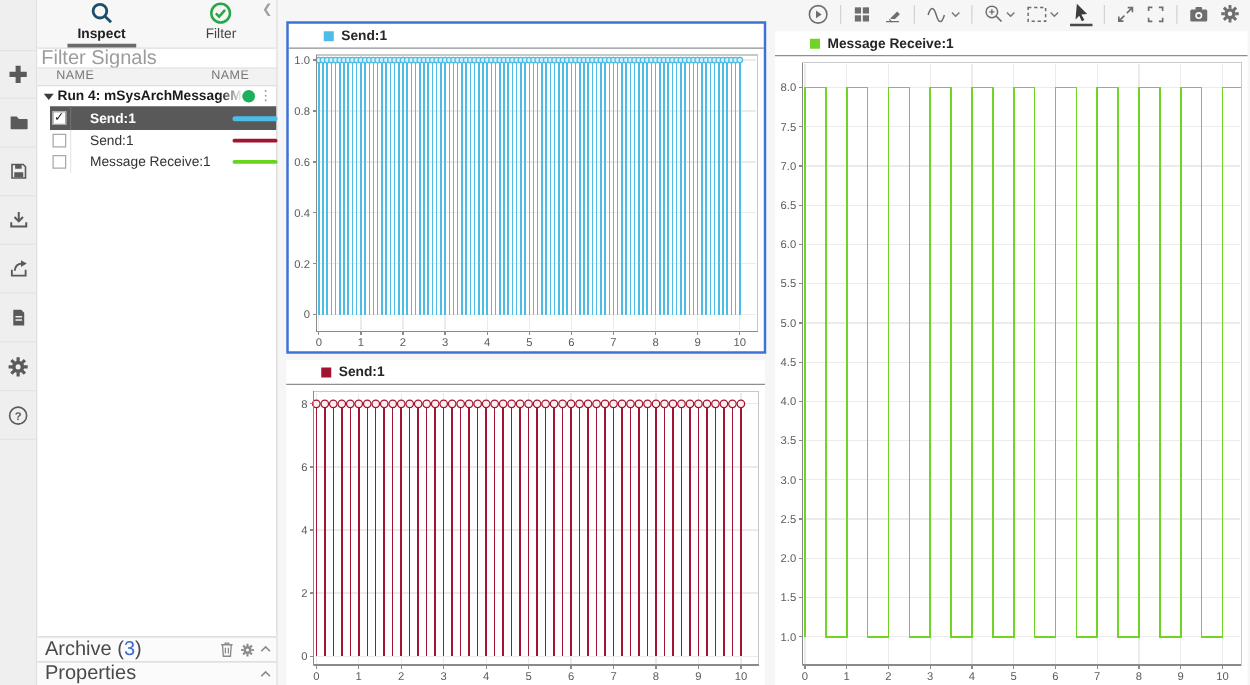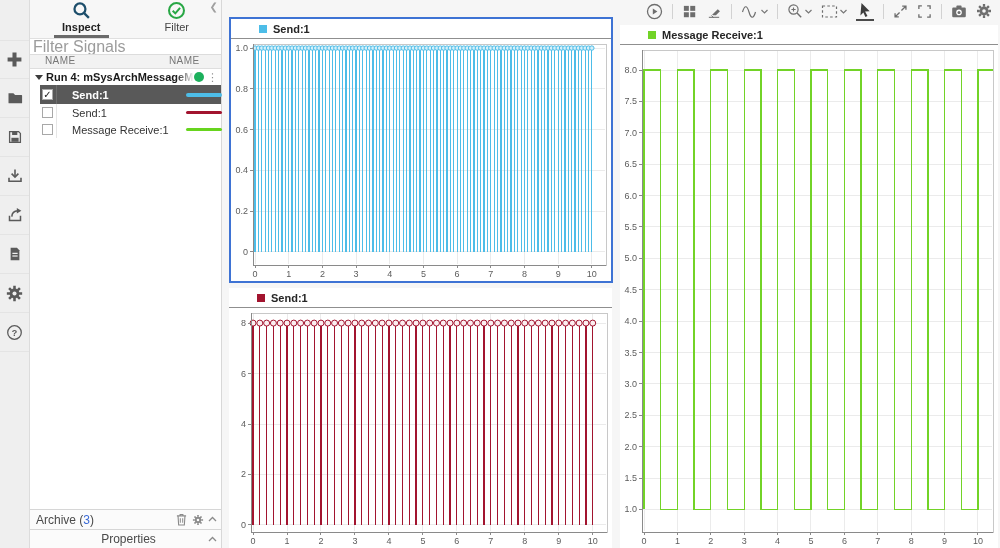--- a/index.html
+++ b/index.html
@@ -55,22 +55,22 @@
   .lswatch { position:absolute; left:146px; width:36px; height:3px; border-radius:2px; }
   .sigrow.selected { height:19px; background:#595959; }
   .sigrow.selected .slabel { color:#fff; font-weight:bold; }
   .sigrow.selected .cbcell { border-right-color:#6e6e6e; }
   .sigrow.selected .lswatch { height:4px; }
 
   #panel-spacer { flex:1; }
   .bottombar { border-top:1px solid #d6d6d6; background:#fbfbfb; display:flex; align-items:center;
     position:relative; cursor:pointer; }
   #archive-row { height:20px; }
-  #props-row { height:19px;justify-content:center; }
-  .bottombar .blabel { font-size:12px; color:#4a4a4a; margin-left:6px; }
+  #props-row { height:19px; }
+  .bottombar .blabel { font-size:16px; color:#4a4a4a; margin-left:6px; }
   .bluecount { color:#3b6bd6; }
   .bb-ic { position:absolute; cursor:pointer; display:flex; align-items:center; }
 
   
   #main-toolbar { position:absolute; left:622px; right:0; top:0; height:22px;
     display:flex; align-items:center; justify-content:flex-end; padding-right:8px; gap:9px; }
   .tb-btn { display:flex; align-items:center; cursor:pointer; }
   .tb-sep { width:1px; height:15px; background:#d2d2d2; }
   .tb-caret { margin-left:2px; }
   #tb-pointer-wrap { border-bottom:2px solid #4a4a4a; padding:0 2px 1px 2px; }

